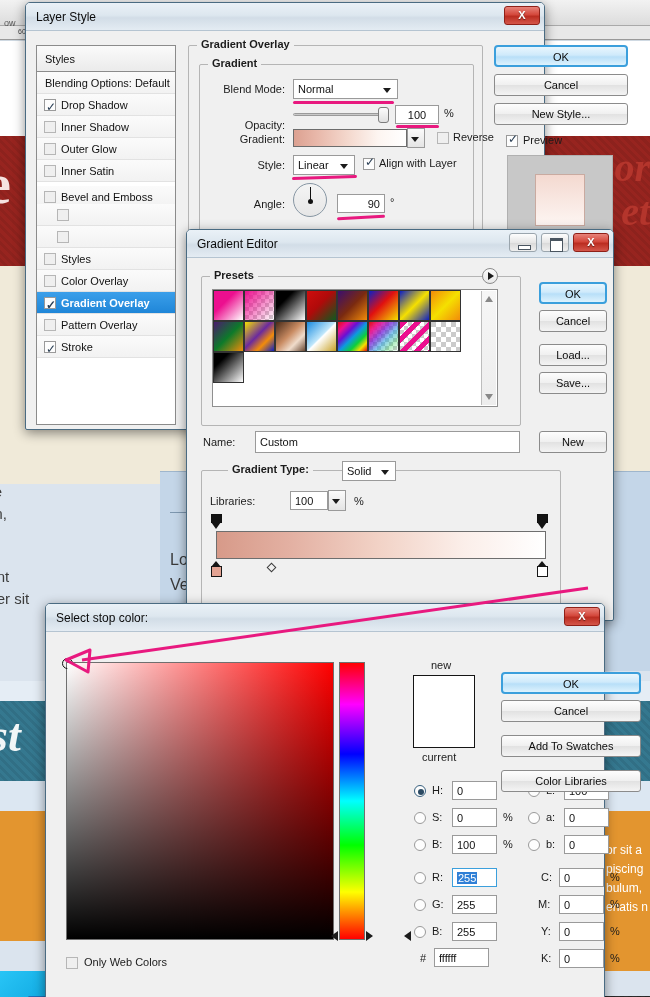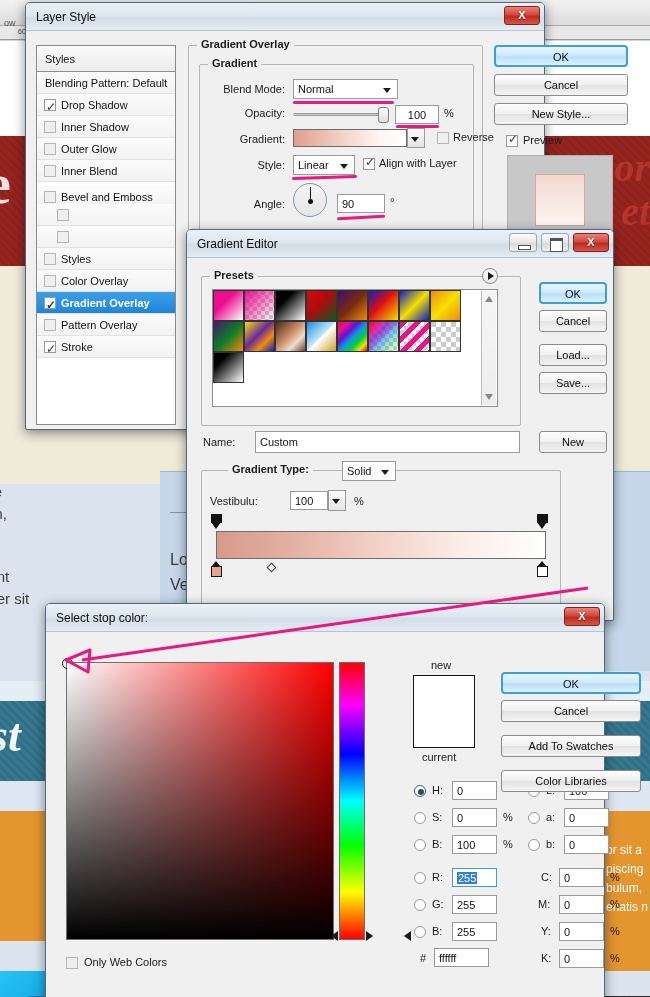--- a/index.html
+++ b/index.html
@@ -380,37 +380,37 @@
   <div class="win-title">
     <span>Layer Style</span>
     <div class="btn-close">X</div>
   </div>
   <div class="win-body">
 
     <div id="ls-styles-list">
       <div class="ls-head">Styles</div>
 
       <div class="ls-row" style="top:26px;">
-        <span class="tx" style="left:8px;">Blending Pattern: Default</span>
+        <span class="tx" style="left:8px;">Blending Options: Default</span>
       </div>
       <div class="ls-row" style="top:48px;">
         <span class="ck on cb"></span>
         <span class="tx">Drop Shadow</span>
       </div>
       <div class="ls-row" style="top:70px;">
         <span class="ck dim cb"></span>
         <span class="tx">Inner Shadow</span>
       </div>
       <div class="ls-row" style="top:92px;">
         <span class="ck dim cb"></span>
         <span class="tx">Outer Glow</span>
       </div>
       <div class="ls-row" style="top:114px;">
         <span class="ck dim cb"></span>
-        <span class="tx">Inner Blend</span>
+        <span class="tx">Inner Satin</span>
       </div>
       <div class="ls-row" style="top:140px;">
         <span class="ck dim cb"></span>
         <span class="tx">Bevel and Emboss</span>
       </div>
       <div class="ls-row" style="top:158px;">
         <span class="ck dim cb ind"></span>
         <span class="tx ind">Contour</span>
       </div>
       <div class="ls-row" style="top:180px;">
@@ -444,21 +444,21 @@
 
       <div class="gbox" id="gradInnerBox">
         <span class="lg">Gradient</span>
 
         <span class="lbl" style="left:0px; top:18px; width:85px;">Blend Mode:</span>
         <div class="combo" style="left:93px; top:14px; width:105px;">
           <span>Normal</span>
         </div>
         <div class="pink" style="left:93px; top:36px; width:101px; height:3px;"></div>
 
-        <span class="lbl" style="left:0px; top:42px; width:85px;">Opacity:</span>
+        <span class="lbl" style="left:0px; top:54px; width:85px;">Opacity:</span>
         <div class="slider-track" style="left:93px; top:48px; width:90px;"></div>
         <div class="slider-knob" style="left:178px; top:42px;"></div>
         <div class="field" style="left:195px; top:40px; width:44px; text-align:center;">100</div>
         <span class="lbl-l" style="left:244px; top:42px;">%</span>
         <div class="pink" style="left:196px; top:60px; width:43px; height:3px;"></div>
 
         <span class="lbl" style="left:0px; top:68px; width:85px;">Gradient:</span>
         <div class="grad-swatch" style="left:93px; top:64px; width:114px;"></div>
         <div class="combo-btn" style="left:207px; top:63px; width:18px; height:20px;"></div>
         <span class="ck dim" style="left:237px; top:67px;"></span>
@@ -470,21 +470,21 @@
         </div>
         <div class="pink" style="left:92px; top:111px; width:65px; height:3px; transform:rotate(-2deg);"></div>
         <span class="ck on" style="left:163px; top:93px;"></span>
         <span class="lbl-l" style="left:179px; top:92px;">Align with Layer</span>
 
         <span class="lbl" style="left:0px; top:133px; width:85px;">Angle:</span>
         <div class="angle-dial" style="left:93px; top:118px;">
           <div class="hand"></div>
           <div class="dot"></div>
         </div>
-        <div class="field" style="left:137px; top:129px; width:48px; text-align:left;">90</div>
+        <div class="field" style="left:137px; top:129px; width:48px; text-align:right;">90</div>
         <span class="lbl-l" style="left:190px; top:131px;">°</span>
         <div class="pink" style="left:137px; top:151px; width:48px; height:3px; transform:rotate(-3deg);"></div>
 
         <span class="lbl" style="left:0px; top:177px; width:85px;">Scale:</span>
         <div class="slider-track" style="left:93px; top:184px; width:105px;"></div>
         <div class="slider-knob" style="left:137px; top:178px;"></div>
         <div class="field" style="left:209px; top:175px; width:44px; text-align:center;">100</div>
         <span class="lbl-l" style="left:258px; top:177px;">%</span>
         <div class="pink" style="left:209px; top:196px; width:48px; height:3px; transform:rotate(-3deg);"></div>
       </div>
@@ -557,21 +557,21 @@
     <span class="lbl-l" style="left:16px; top:178px;">Name:</span>
     <div class="field" style="left:68px; top:173px; width:265px; height:22px; line-height:18px;">Custom</div>
     <div class="pbtn" style="left:352px; top:173px; width:68px;">New</div>
 
     <div class="gbox" id="gtypeBox">
       <span class="lg" style="left:26px;">Gradient Type:</span>
       <div class="combo" style="left:124px; top:-10px; width:54px;margin-left:16px;">
         <span>Solid</span>
       </div>
 
-      <span class="lbl-l" style="left:8px; top:24px;">Vestibulu:</span>
+      <span class="lbl-l" style="left:8px; top:24px;">Libraries:</span>
       <div class="field" style="left:88px; top:20px; width:38px; text-align:left;">100</div>
       <div class="combo-btn" style="left:126px; top:19px; width:18px; height:21px;"></div>
       <span class="lbl-l" style="left:152px; top:24px;">%</span>
 
       <div class="stop-top" style="left:9px; top:43px;">
         <div class="sq"></div>
         <div class="tri"></div>
       </div>
       <div class="stop-top" style="left:335px; top:43px;">
         <div class="sq"></div>

